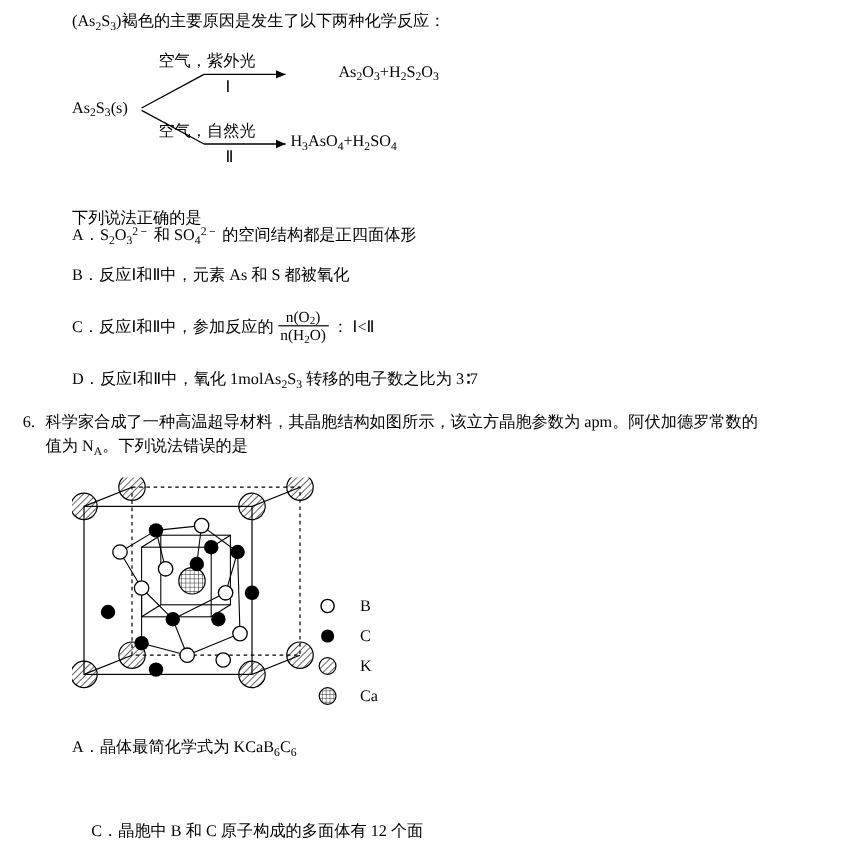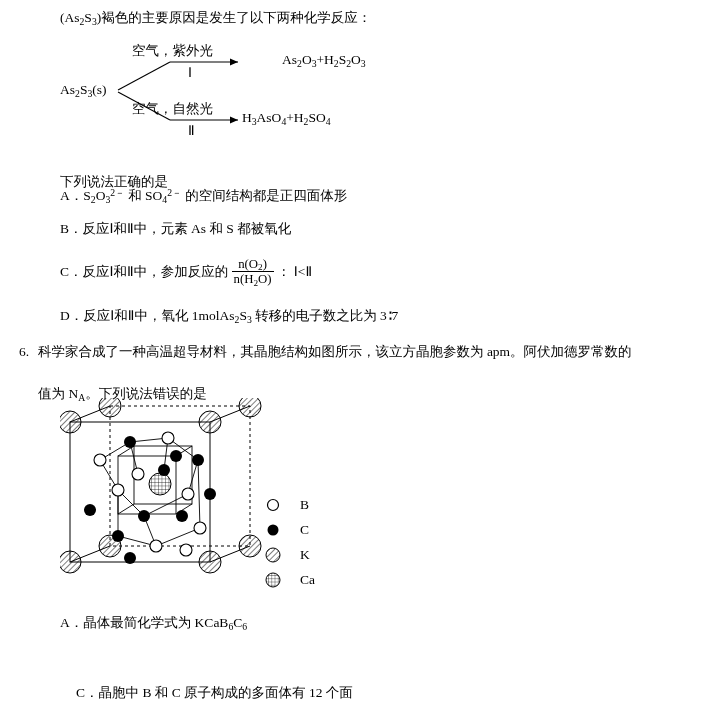--- a/index.html
+++ b/index.html
@@ -128,21 +128,21 @@
   <div class="line cn" style="left:60px; top:258px;">
     C．反应Ⅰ和Ⅱ中，参加反应的&nbsp;<span class="frac"><span class="num">n(O<sub>2</sub>)</span><span class="den">n(H<sub>2</sub>O)</span></span>&nbsp;：&nbsp;Ⅰ&lt;Ⅱ
   </div>
 
   <div class="line cn" style="left:60px; top:306px;">
     D．反应Ⅰ和Ⅱ中，氧化 1molAs<sub>2</sub>S<sub>3</sub> 转移的电子数之比为 3∶7
   </div>
 
   <div class="line cn" style="left:19px; top:342px;">6.</div>
   <div class="line cn" style="left:38px; top:342px;">科学家合成了一种高温超导材料，其晶胞结构如图所示，该立方晶胞参数为 apm。阿伏加德罗常数的</div>
-  <div class="line cn" style="left:38px; top:384px;">值为 N<sub>A</sub>。下列说法错误的是</div>
+  <div class="line cn" style="left:38px; top:362px;">值为 N<sub>A</sub>。下列说法错误的是</div>
 
   <div class="crystal">
     <svg width="240" height="200" viewBox="0 0 240 200">
       <defs>
         <pattern id="hatch" patternUnits="userSpaceOnUse" width="4" height="4" patternTransform="rotate(45)">
           <line x1="0" y1="0" x2="0" y2="4" stroke="#000" stroke-width="1"></line>
         </pattern>
         <pattern id="grid" patternUnits="userSpaceOnUse" width="3.5" height="3.5">
           <rect width="3.5" height="3.5" fill="#fff"></rect>
           <line x1="0" y1="0" x2="0" y2="3.5" stroke="#000" stroke-width="0.7"></line>

